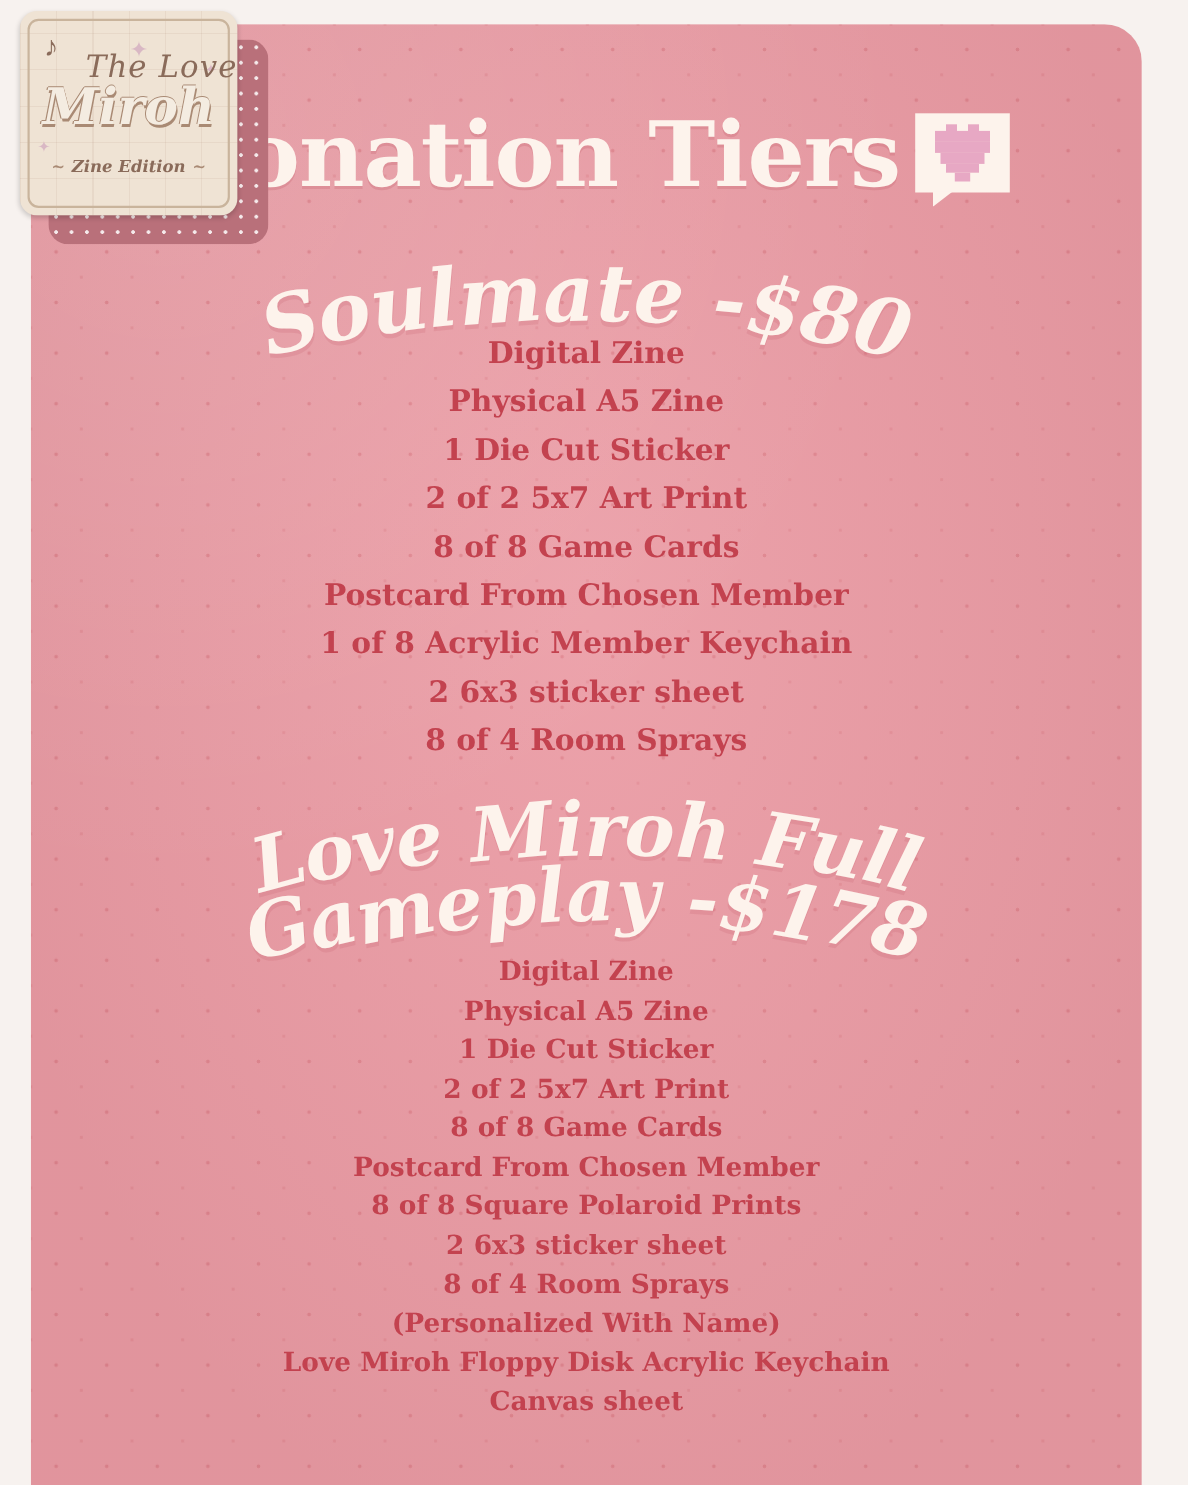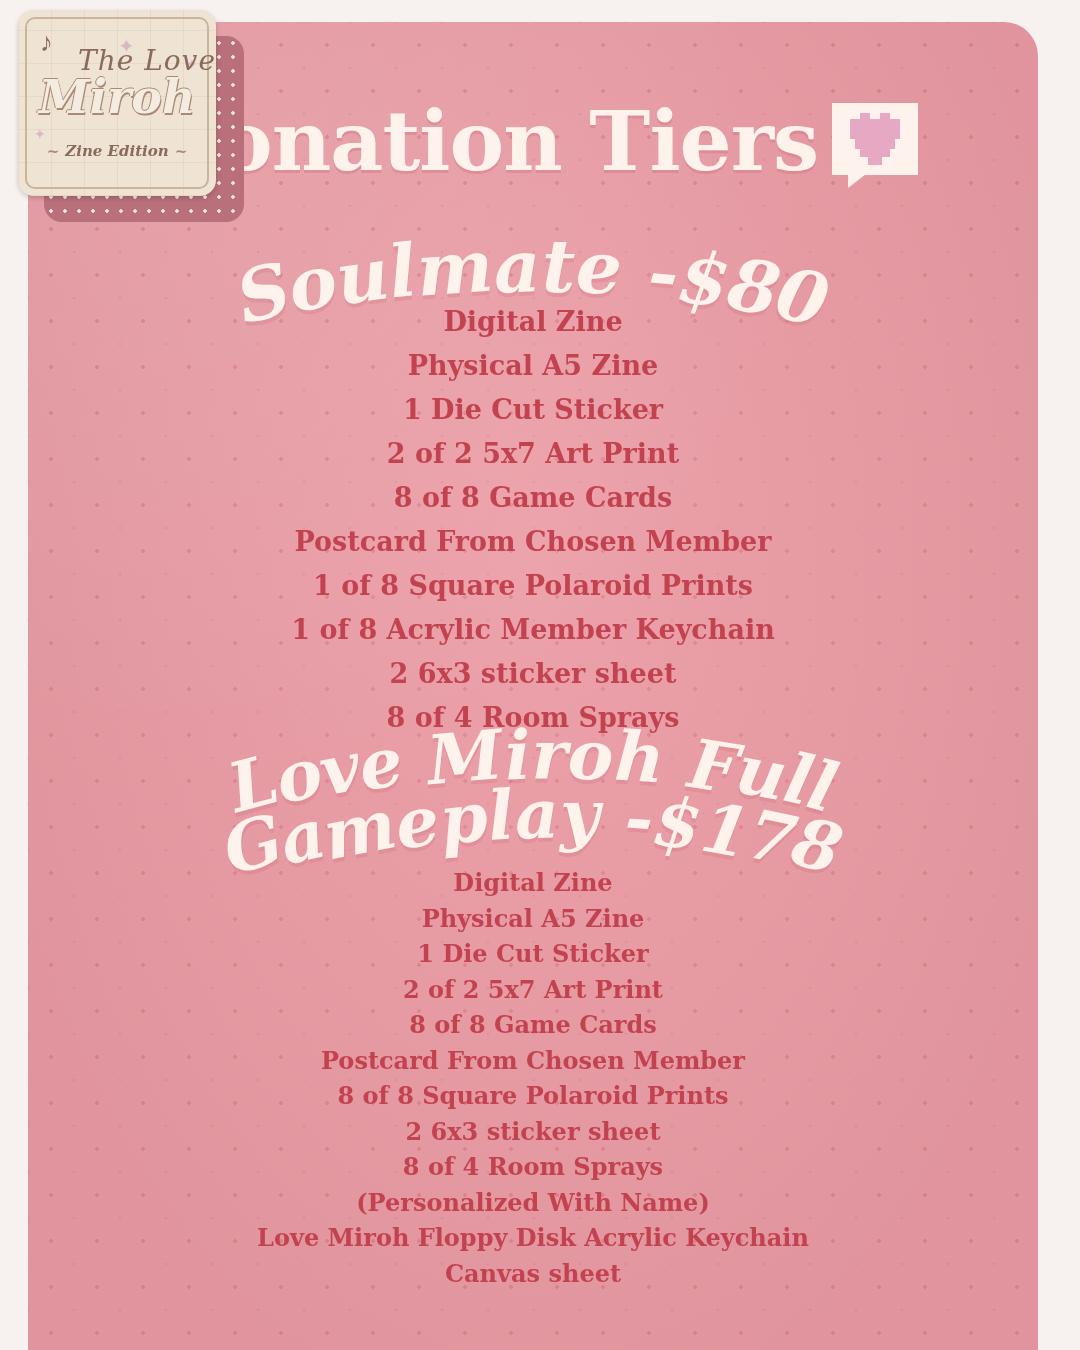--- a/index.html
+++ b/index.html
@@ -277,21 +277,20 @@
     
   </div>
 
   <div id="tier1-perks" class="perks layer">
     <div>Digital Zine</div>
     <div>Physical A5 Zine</div>
     <div>1 Die Cut Sticker</div>
     <div>2 of 2 5x7 Art Print</div>
     <div>8 of 8 Game Cards</div>
     <div>Postcard From Chosen Member</div>
-    <div>1 of 8 Square Polaroid Prints</div>
     <div>1 of 8 Acrylic Member  Keychain</div>
     <div>2 6x3 sticker sheet</div>
     <div>8 of 4 Room Sprays</div>
   </div>
 
   <div id="tier2-heading" class="tier-heading layer">
     <div class="arc line1">
       <span style="transform: rotate(-15deg) translateY(28px)">L</span><span style="transform: rotate(-13deg) translateY(20px)">o</span><span style="transform: rotate(-11deg) translateY(13px)">v</span><span style="transform: rotate(-9deg) translateY(8px)">e</span><span style="transform: rotate(-7deg) translateY(5px)">&nbsp;</span><span style="transform: rotate(-5deg) translateY(2px)">M</span><span style="transform: rotate(-2deg)">i</span><span style="transform: rotate(0deg)">r</span><span style="transform: rotate(2deg)">o</span><span style="transform: rotate(4deg) translateY(2px)">h</span><span style="transform: rotate(6deg) translateY(5px)">&nbsp;</span><span style="transform: rotate(9deg) translateY(11px)">F</span><span style="transform: rotate(11deg) translateY(17px)">u</span><span style="transform: rotate(13deg) translateY(24px)">l</span><span style="transform: rotate(15deg) translateY(31px)">l</span>
       
     </div>

